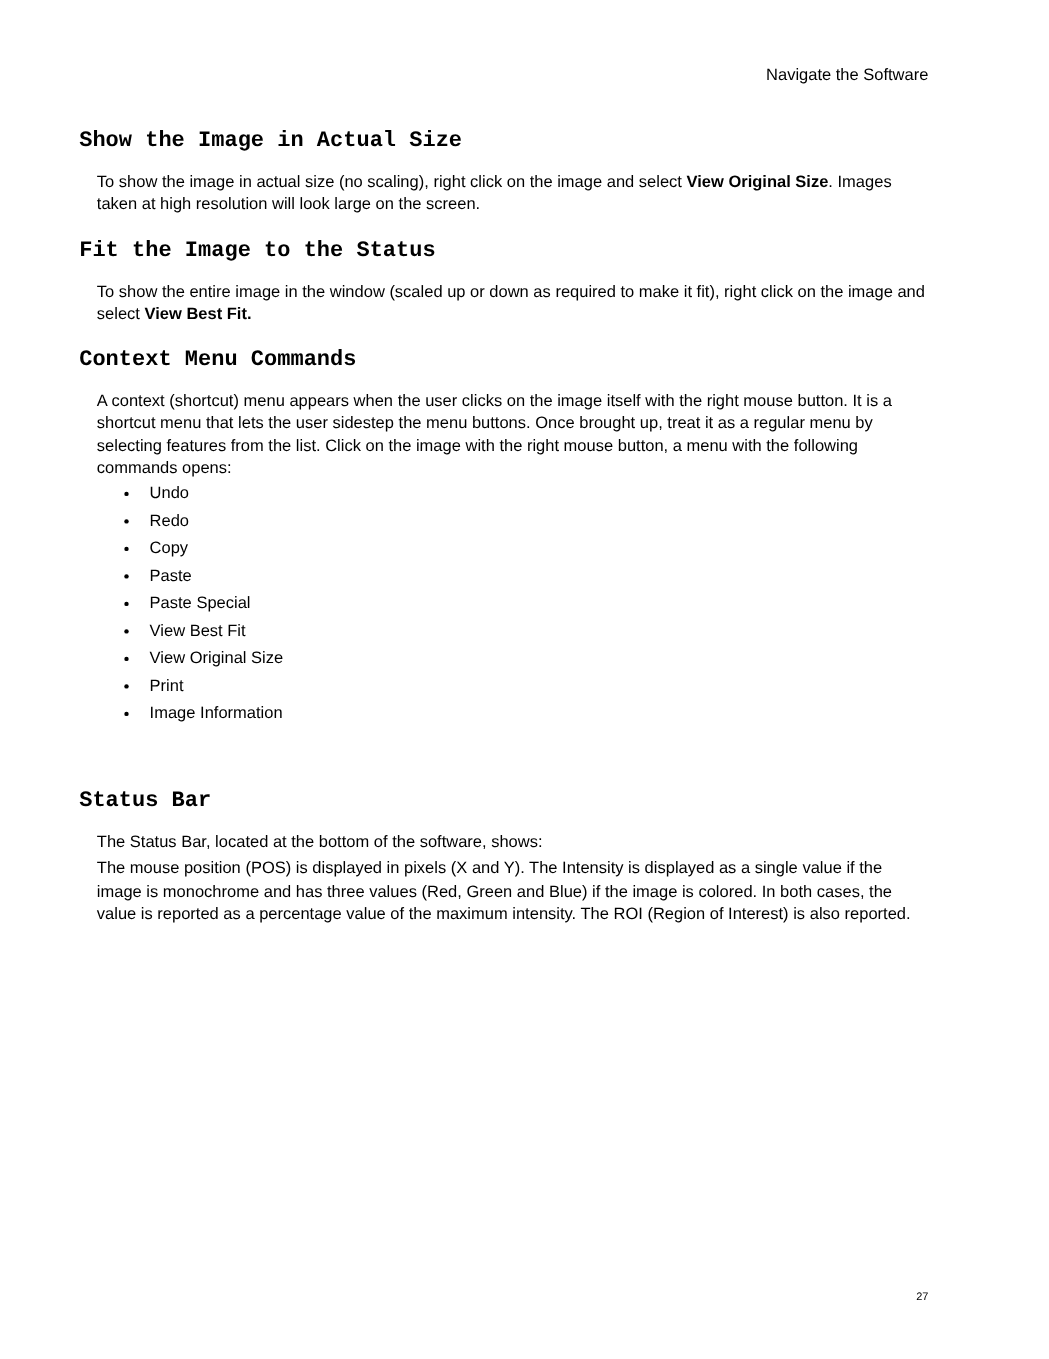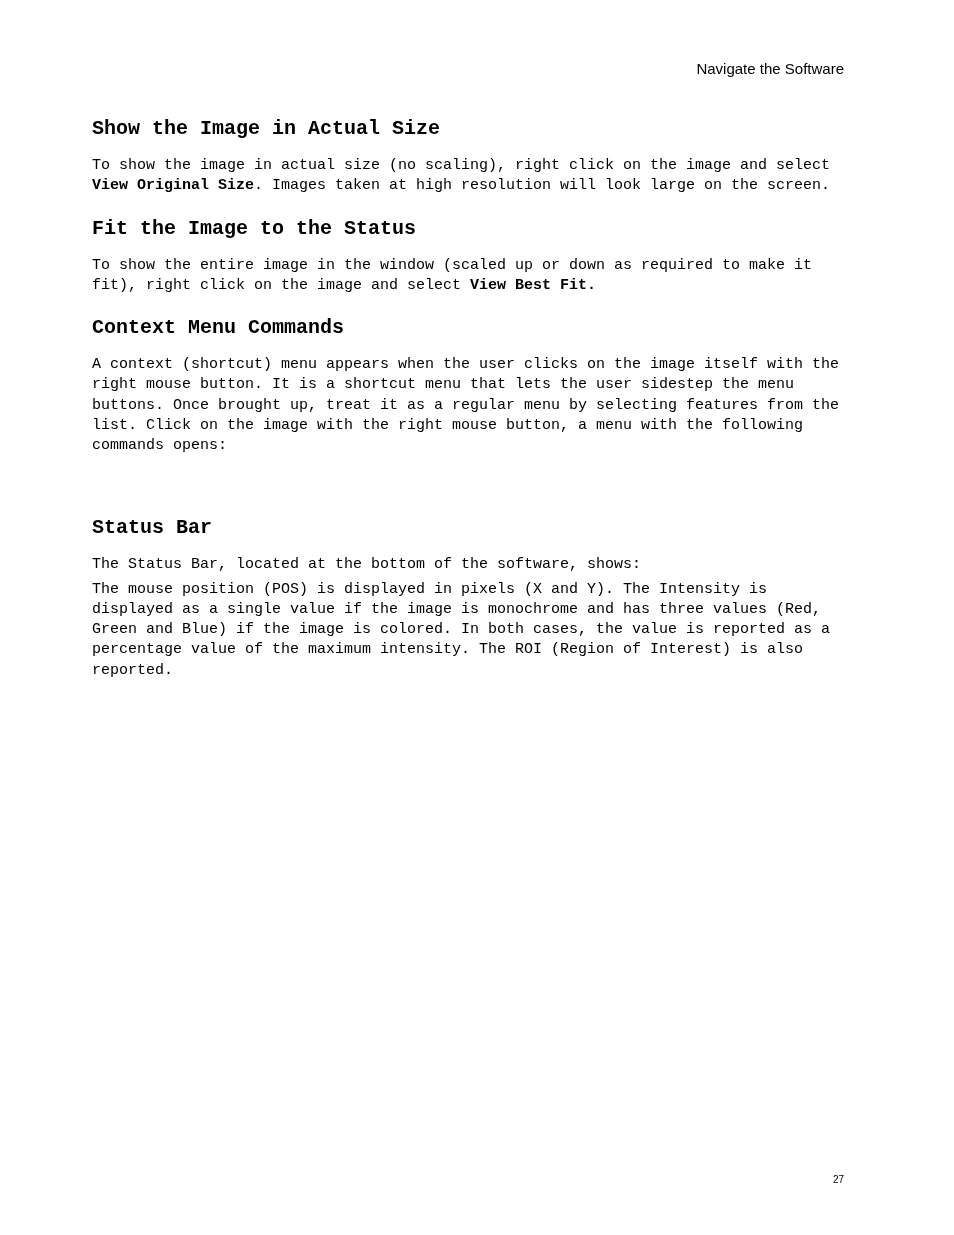--- a/index.html
+++ b/index.html
@@ -5,21 +5,21 @@
   body {
     font-family: Arial, Helvetica, sans-serif;
     margin: 0;
     padding: 0;
     background: #fff;
     color: #000;
   }
   .page {
     width: 954px;
     height: 1235px;
-    padding: 60px 110px 50px 92px;
+    padding: 60px 110px 50px 72px;
     box-sizing: border-box;
     position: relative;
   }
   .header-right {
     text-align: right;
     font-size: 15px;
     color: #000;
     margin-bottom: 40px;
   }
   h2.section {
@@ -27,22 +27,21 @@
     font-weight: bold;
     margin: 0 0 16px 0;
     font-family: Liberation Mono, monospace;
   }
   h2.section.extra-top {
     margin-top: 60px;
   }
   p.body {
     font-size: 15px;
     line-height: 1.35;
-    margin: 0 0 20px 0;
-    font-family: Liberation Mono, monospace;
+    margin: 0 0 20px 16px;
   }
   p.body.nomargin {
     margin-bottom: 4px;
   }
   .bold {
     font-weight: bold;
   }
   ul.bullets {
     margin: 0 0 10px 0;
     padding-left: 56px;
@@ -71,19 +70,30 @@
     <span>To show the image in actual size (no scaling), right click on the image and select </span><span class="bold">View Original Size</span><span>. Images taken at high resolution will look large on the screen.</span>
   </p>
 
   <h2 class="section">Fit the Image to the Status</h2>
   <p class="body">
     <span>To show the entire image in the window (scaled up or down as required to make it fit), right click on the image and select </span><span class="bold">View Best Fit.</span>
   </p>
 
   <h2 class="section">Context Menu Commands</h2>
   <p class="body nomargin">A context (shortcut) menu appears when the user clicks on the image itself with the right mouse button. It is a shortcut menu that lets the user sidestep the menu buttons. Once brought up, treat it as a regular menu by selecting features from the list. Click on the image with the right mouse button, a menu with the following commands opens:</p>
+  <ul class="bullets">
+    <li>Undo</li>
+    <li>Redo</li>
+    <li>Copy</li>
+    <li>Paste</li>
+    <li>Paste Special</li>
+    <li>View Best Fit</li>
+    <li>View Original Size</li>
+    <li>Print</li>
+    <li>Image Information</li>
+  </ul>
 
   <h2 class="section extra-top">Status Bar</h2>
   <p class="body nomargin">The Status Bar, located at the bottom of the software, shows:</p>
   <p class="body">The mouse position (POS) is displayed in pixels (X and Y). The Intensity is displayed as a single value if the image is monochrome and has three values (Red, Green and Blue) if the image is colored. In both cases, the value is reported as a percentage value of the maximum intensity. The ROI (Region of Interest) is also reported.</p>
 
   <div class="page-number">27</div>
 </div>
 
 </body></html>

